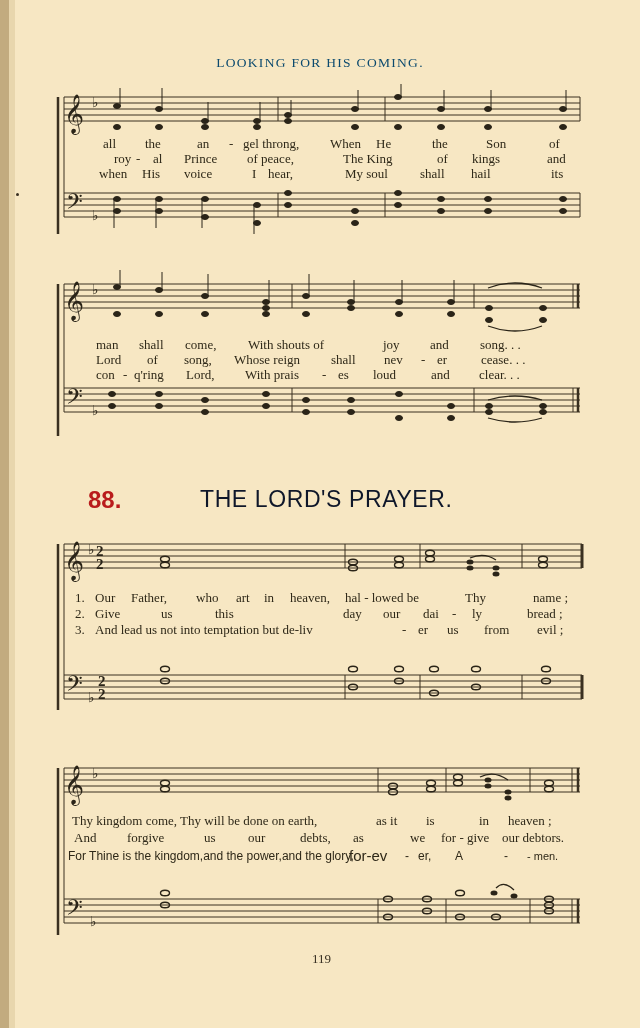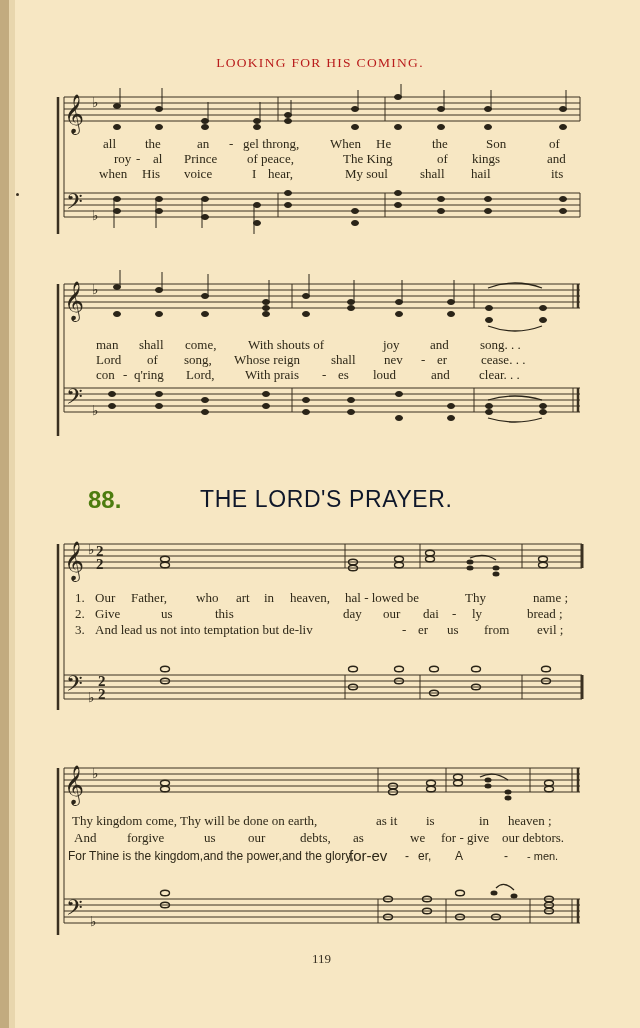--- a/index.html
+++ b/index.html
@@ -1,25 +1,25 @@
 <!DOCTYPE html>
 <html><head>
 <meta charset="utf-8">
 <style>
   html,body{margin:0;padding:0;}
   body{width:640px;height:1028px;background:#f7e7c3;position:relative;overflow:hidden;font-family:"Liberation Serif",serif;color:#2a2418;}
   .spine{position:absolute;left:0;top:0;width:9px;height:1028px;background:#c2ab7f;}
   .spine2{position:absolute;left:9px;top:0;width:6px;height:1028px;background:#e8d6ad;}
   .dot{position:absolute;left:16px;top:193px;width:3px;height:3px;border-radius:50%;background:#3a3020;}
   .abs{position:absolute;}
-  .running-title{left:0;width:640px;top:55px;text-align:center;font-size:13.5px;letter-spacing:1.3px;color:#b91c1c;}
+  .running-title{left:0;width:640px;top:55px;text-align:center;font-size:13.5px;letter-spacing:1.3px;color:#0c4a6e;}
   svg.staff{position:absolute;left:0;top:0;}
   .lyr{position:absolute;font-size:13px;line-height:16px;white-space:pre;color:#2e2818;}
   .lyr span{position:absolute;white-space:nowrap;}
-  .hymn-num{left:88px;top:486px;font-family:"Liberation Sans",sans-serif;font-weight:bold;font-size:24px;color:#4d7c0f;}
+  .hymn-num{left:88px;top:486px;font-family:"Liberation Sans",sans-serif;font-weight:bold;font-size:24px;color:#b91c1c;}
   .hymn-title{left:200px;top:486px;font-family:"Liberation Sans",sans-serif;font-size:23px;letter-spacing:.6px;color:#0f172a;}
   .page-num{left:312px;top:951px;font-size:13px;color:#3a3224;}
 </style>
 </head>
 <body>
 
 <div class="spine"></div>
 <div class="spine2"></div>
 <div class="dot"></div>
 

